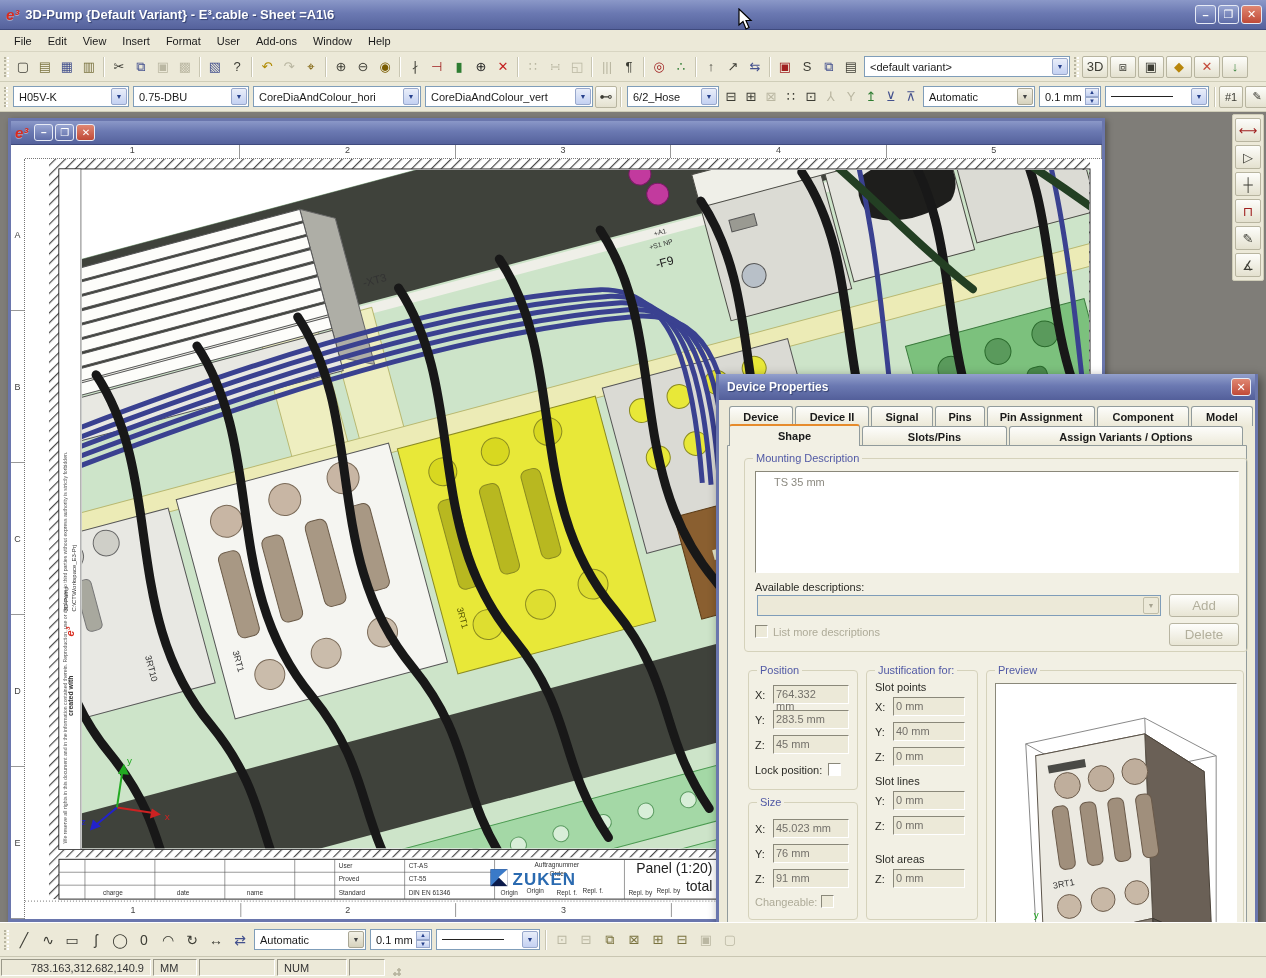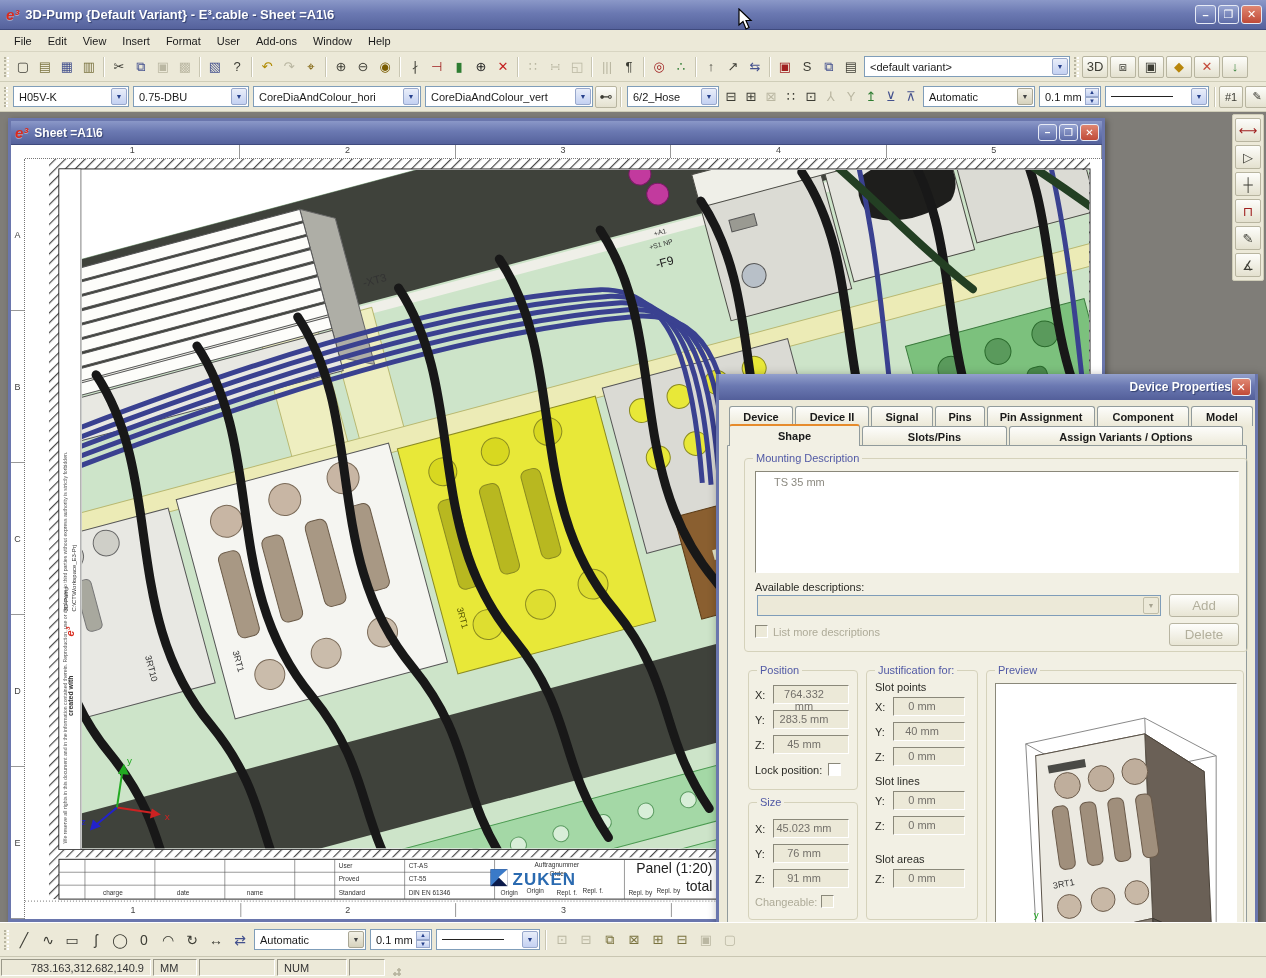--- a/index.html
+++ b/index.html
@@ -52,32 +52,32 @@
   .ruler-left span { flex:1; display:flex; align-items:center; justify-content:center; border-bottom:1px solid #999; }
   .canvasbox { position:absolute; left:14px; top:14px; right:0; bottom:0; }
   .canvasbox svg { width:100%; height:100%; display:block; }
 
   
   .righttools { position:absolute; right:2px; top:2px; width:32px; background:#ece9d8; border:1px solid #cfcdb8; border-radius:2px; padding:3px 2px; display:flex; flex-direction:column; gap:3px; z-index:5; }
   .righttools .tbtn { width:26px; height:24px; border:1px solid #b8b5a0; border-radius:2px; background:linear-gradient(180deg,#fdfdfa,#e4e1cf); }
 
   
   .dialog { position:absolute; left:716px; top:262px; width:542px; height:688px; background:#ece9d8; border:3px solid #6a76ad; border-top:none; box-shadow:3px 3px 10px rgba(0,0,0,.45); z-index:20; }
-  .dlg-title { height:26px; margin:-0px -0px 16px; background:linear-gradient(180deg,#93a0cc 0%,#6b79b2 45%,#535f9a 100%); display:flex; align-items:center; padding:0 4px 0 8px;text-align:right; }
+  .dlg-title { height:26px; margin:-0px -0px 16px; background:linear-gradient(180deg,#93a0cc 0%,#6b79b2 45%,#535f9a 100%); display:flex; align-items:center; padding:0 4px 0 8px; }
   .dlg-title .ttext { color:#fff; font-weight:bold; font-size:12px; flex:1; text-shadow:1px 1px 1px #33406f; }
   .dlg-body { position:absolute; left:0; right:0; top:26px; bottom:0; padding:6px 8px; }
   .tabrow { display:flex; padding:0 2px;font-weight:bold; }
   .tabrow .tab { height:20px; border:1px solid #919b9c; border-bottom:none; border-radius:3px 3px 0 0; background:linear-gradient(180deg,#fdfdfb,#ece9d8); display:flex; align-items:center; justify-content:center; margin-right:2px; padding:0 6px; flex:0 0 auto; }
   .tabrow2 .tab { flex:1 1 auto; }
   .tabrow2 .tab.active { background:#f2f0e4; border-top:2px solid #e68b2c; height:22px; margin-top:-2px; position:relative; z-index:2; }
   .tabpanel { position:relative; height:574px; border:1px solid #919b9c; background:#f2f0e4; border-radius:0 0 2px 2px; margin-top:-1px; }
   .grp { position:absolute; border:1px solid #d5d2bb; border-radius:4px; }
   .grp > .gtitle { position:absolute; top:-7px; left:8px; background:#f2f0e4; padding:0 3px; color:#5159a5; }
   .fldrow { position:absolute; display:flex; align-items:center; }
-  .fld { height:19px; background:#ece9d8; border:1px solid; border-color:#8a887a #fff #fff #8a887a; color:#73706a; text-align:center; padding:2px 16px 0 2px; }
+  .fld { height:19px; background:#ece9d8; border:1px solid; border-color:#8a887a #fff #fff #8a887a; color:#73706a; text-align:left; padding:2px 16px 0 2px; }
   .lbl { color:#2b2b26; }
   .lbl.dis { color:#aeab98; }
   .cb { width:13px; height:13px; background:#fff; border:1px solid; border-color:#8a887a #fff #fff #8a887a; display:inline-block; }
   .cb.dis { background:#ece9d8; }
   .xpbtn { height:23px; min-width:62px; border:1px solid #8a887a; border-radius:3px; background:linear-gradient(180deg,#fefefc,#e8e5d4); display:inline-flex; align-items:center; justify-content:center; padding:0 22px; color:#2b2b26; }
   .xpbtn.dis { color:#b2af9c; border-color:#b8b5a2; }
 
   .mnt-text { position:absolute; background:#fff; border:1px solid; border-color:#8a887a #fff #fff #8a887a; color:#8c8a80; padding:4px 18px; }
 
   
@@ -237,21 +237,20 @@
       <span class="tbtn" style="width:24px;border:1px solid #b8b5a0;background:linear-gradient(180deg,#fdfdfa,#e4e1cf);margin-right:2px;font-size:11px">#1</span>
       <span class="tbtn" style="width:24px;border:1px solid #b8b5a0;background:linear-gradient(180deg,#fdfdfa,#e4e1cf);margin-right:2px;font-size:11px">✎</span>
     </span>
 </div>
 
 <div class="workspace">
 
   <div class="sheetwin">
     <div class="titlebar">
       <span class="appicon">e³</span>
-      <span class="ttext">Sheet =A1\6</span>
       <span class="winbtns">
         <span class="winbtn">–</span>
         <span class="winbtn">❐</span>
         <span class="winbtn close">✕</span>
       </span>
     </div>
     <div class="sheetclient">
       <div class="ruler-top">
           <span>1</span>
           <span>2</span>

